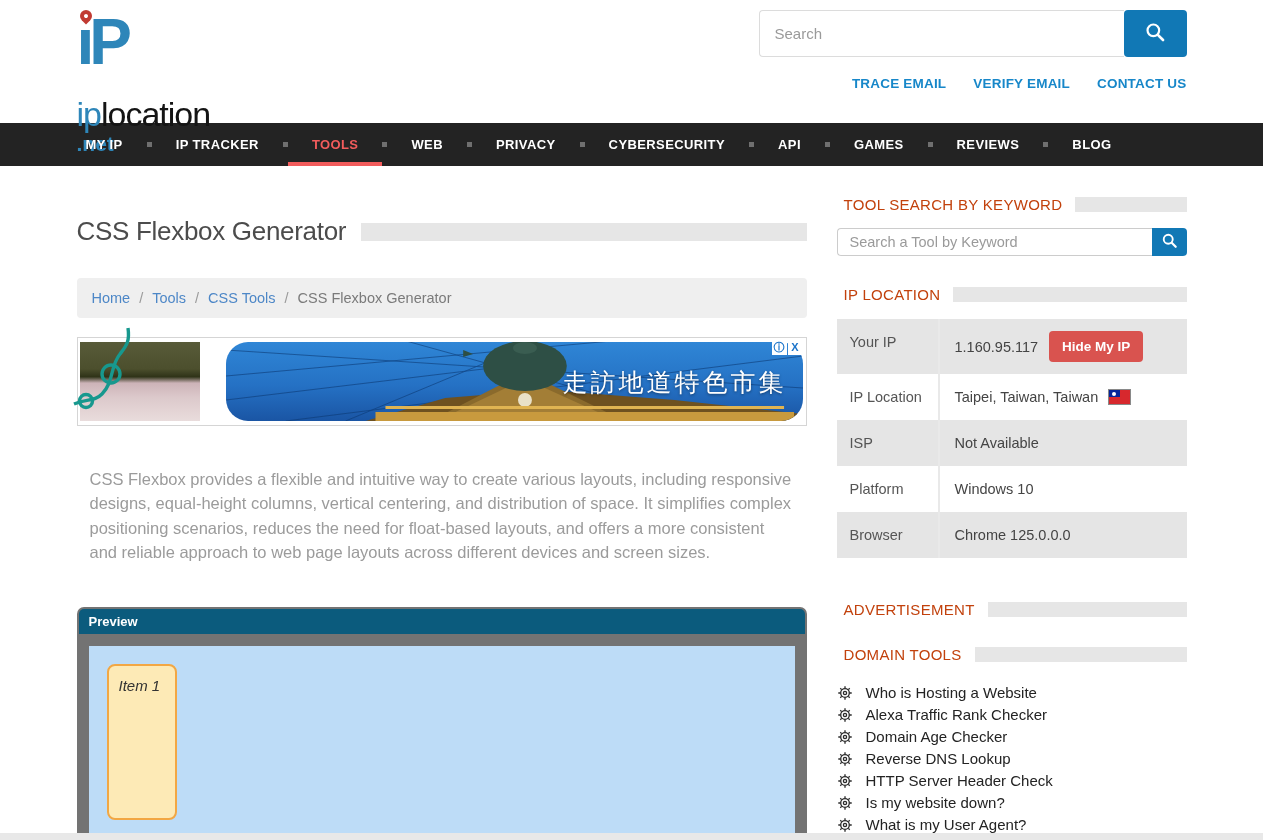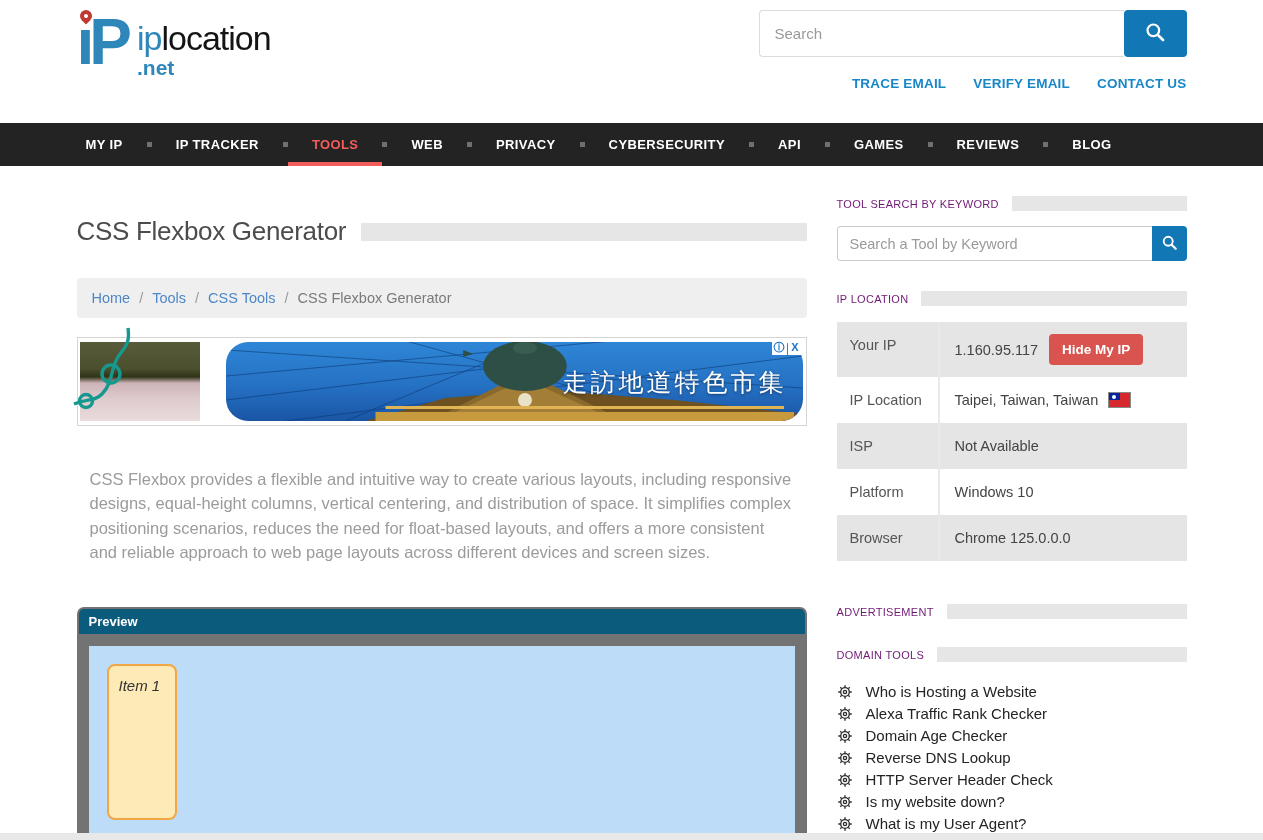--- a/index.html
+++ b/index.html
@@ -1,21 +1,21 @@
 <!DOCTYPE html>
 <html><head>
 <meta charset="utf-8">
 <style>
   * { margin:0; padding:0; box-sizing:border-box; }
   body { font-family:"Liberation Sans", sans-serif; background:#fff; }
   .page { width:1263px; height:840px; position:relative; overflow:hidden; background:#fff; }
 
   
   .site-header { position:relative; width:1110px; margin:0 auto; height:110px; }
-  .logo { position:absolute; left:0; top:4px; display:flex; align-items:flex-start; cursor:pointer; }
+  .logo { position:absolute; left:0; top:4px; display:flex; align-items:flex-start; cursor:pointer;flex-direction:column; }
   .logo-mark { position:relative; color:#2e86b9; font-weight:bold; font-size:64px; line-height:76px; letter-spacing:-5px; padding-right:10px; }
   .logo-pin { position:absolute; top:6px; left:3px; width:12px; height:12px; background:#c13a32; border-radius:50% 50% 50% 0; transform:rotate(-45deg); }
   .logo-pin::after { content:""; position:absolute; left:4px; top:4px; width:4px; height:4px; background:#fff; border-radius:50%; }
   .logo-text { display:flex; flex-direction:column; padding-top:12px; }
   .logo-word { font-size:34px; line-height:44px; color:#141414; letter-spacing:-1px; font-weight:400;text-align:center; }
   .logo-word .blue { color:#2e86b9; }
   .logo-tld { color:#2e86b9; font-size:21px; font-weight:bold; text-align:left; margin-top:-4px; letter-spacing:0; }
 
   .search-bar { position:absolute; right:0; top:10px; width:428px; height:47px; display:flex; }
   .search-bar input { flex:1; border:1px solid #dcdcdc; border-radius:4px 0 0 4px; border-right:none; padding:0 15px; font-size:15px; color:#555; outline:none; font-family:inherit; }
@@ -62,28 +62,28 @@
 
   
   .preview-panel { margin-top:43px; border:2px solid #737373; border-radius:7px; overflow:hidden; background:#737373; }
   .preview-header { background:#0b5b7d; color:#fff; font-size:13px; font-weight:bold; padding:5px 10px; }
   .preview-body { padding:12px 10px;font-style:italic; }
   .flex-container { background:#bddcf7; height:192px; padding:18px; display:flex; align-items:flex-start; }
   .flex-item { width:70px; height:156px; background:#fdeab6; border:2px solid #f2a744; border-radius:8px; font-size:15px; color:#333; padding:11px 6px 0 10px; }
 
   
   .side-heading { display:flex; align-items:center; gap:13px; }
-  .side-heading span { font-size:11px; color:#701a75; white-space:nowrap; letter-spacing:.3px; }
+  .side-heading span { font-size:15px; color:#c2410c; white-space:nowrap; letter-spacing:.3px;margin-left:7px; }
   .side-heading .bar { flex:1; height:15px; background:#e6e6e6; }
   .mt-search { margin-top:15px; }
   .mt-iploc  { margin-top:30px; }
   .mt-ad    { margin-top:43px; }
   .mt-dom   { margin-top:28px; }
 
-  .tool-search { display:flex; height:35px; }
+  .tool-search { display:flex; height:28px; }
   .tool-search input { flex:1; border:1px solid #ccc; border-right:none; border-radius:4px 0 0 4px; padding:0 12px; font-size:14.5px; color:#555; outline:none; font-family:inherit; }
   .tool-search input::placeholder { color:#9a9a9a; }
   .tool-search button { width:35px; background:#1178b5; border:none; border-radius:0 4px 4px 0; cursor:pointer; display:flex; align-items:center; justify-content:center; }
 
   .ip-table { margin-top:16px; }
   .ip-row { display:flex; align-items:center; background:#e5e5e5; }
   .ip-row:nth-child(even) { background:#fff; }
   .ip-label { width:103px; padding:15px 0 15px 13px; font-size:14.5px; color:#555; flex-shrink:0; align-self:stretch; border-right:2px solid #e9e9e9; }
   .ip-value { flex:1; padding:14px 6px 14px 15px; font-size:14.5px; color:#444; display:flex; align-items:center; gap:11px; flex-wrap:nowrap; }
   .row-tall .ip-value { padding-top:12px; padding-bottom:12px; }

